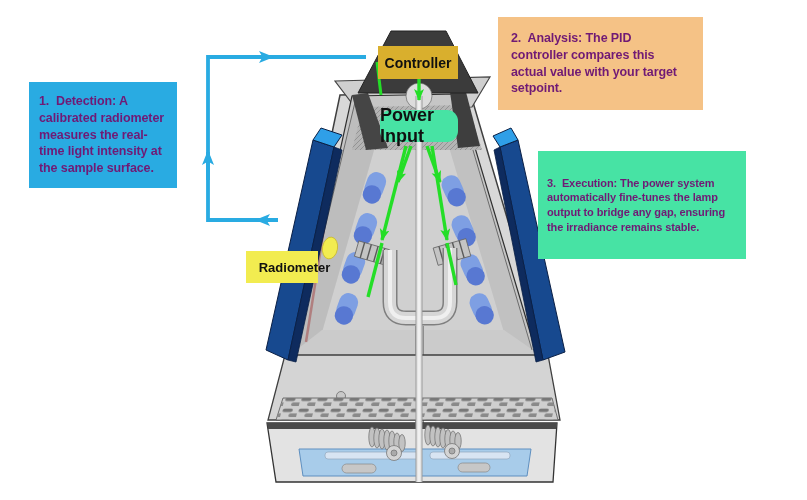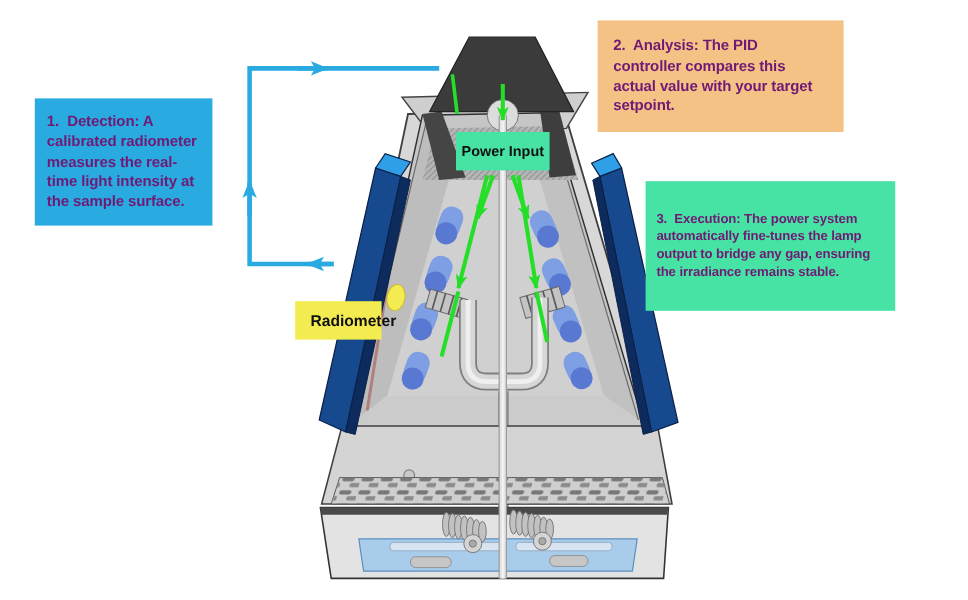--- a/index.html
+++ b/index.html
@@ -8,21 +8,21 @@
   .stage svg{position:absolute;left:0;top:0;}
   .callout{position:absolute;box-sizing:border-box;display:flex;align-items:center;
            font-weight:700;color:#701a75;white-space:pre-wrap;letter-spacing:-0.1px;
            font-size:12.5px;line-height:1.34;}
   .box1{left:29px;top:82px;width:148px;height:106px;background:var(--cyan,#29ABE2);padding:8px 10px;}
   .box2{left:498px;top:17px;width:205px;height:93px;background:var(--orange,#F5C286);padding:8px 13px;}
   .box3{left:538px;top:151px;width:208px;height:108px;background:var(--mint,#47E3A4);padding:8px 9px;font-size:11px;}
   .tag{position:absolute;box-sizing:border-box;display:flex;align-items:center;justify-content:center;
        font-weight:700;color:#101010;}
   .controller{left:378px;top:46px;width:80px;height:33px;background:var(--gold,#D9AF2D);font-size:14px;}
-  .power{left:380px;top:110px;width:78px;height:32px;background:var(--mint,#47E3A4);font-size:12px;}
+  .power{left:380px;top:110px;width:78px;height:32px;background:var(--mint,#47E3A4);font-size:18px;border-radius:11px;}
   .radiometer{left:246px;top:251px;width:72px;height:32px;background:var(--yellow,#F2EC50);font-size:13px;padding-left:25px;}
 </style>
 </head>
 <body>
 
 <div class="stage">
 
 <svg width="807" height="500" viewBox="0 0 807 500">
   <defs>
     <marker id="mGreen" markerUnits="userSpaceOnUse" markerWidth="14" markerHeight="12" refX="11" refY="5" orient="auto">
@@ -194,16 +194,17 @@
     <path d="M278,220 L208,220 L208,57 L366,57" stroke-linejoin="miter"></path>
     <line x1="278" y1="220" x2="257" y2="220" marker-end="url(#mCyan)"></line>
     <line x1="208" y1="180" x2="208" y2="152" marker-end="url(#mCyan)"></line>
     <line x1="248" y1="57" x2="272" y2="57" marker-end="url(#mCyan)"></line>
   </g>
 </svg>
 
 <div class="callout box1">1.  Detection: A calibrated radiometer measures the real-time light intensity at the sample surface.</div>
 <div class="callout box2">2.  Analysis: The PID controller compares this actual value with your target setpoint.</div>
 <div class="callout box3">3.  Execution: The power system automatically fine-tunes the lamp output to bridge any gap, ensuring the irradiance remains stable.</div>
+<div class="tag controller">Controller</div>
 <div class="tag power">Power Input</div>
 <div class="tag radiometer">Radiometer</div>
 
 </div>
 
 </body></html>

